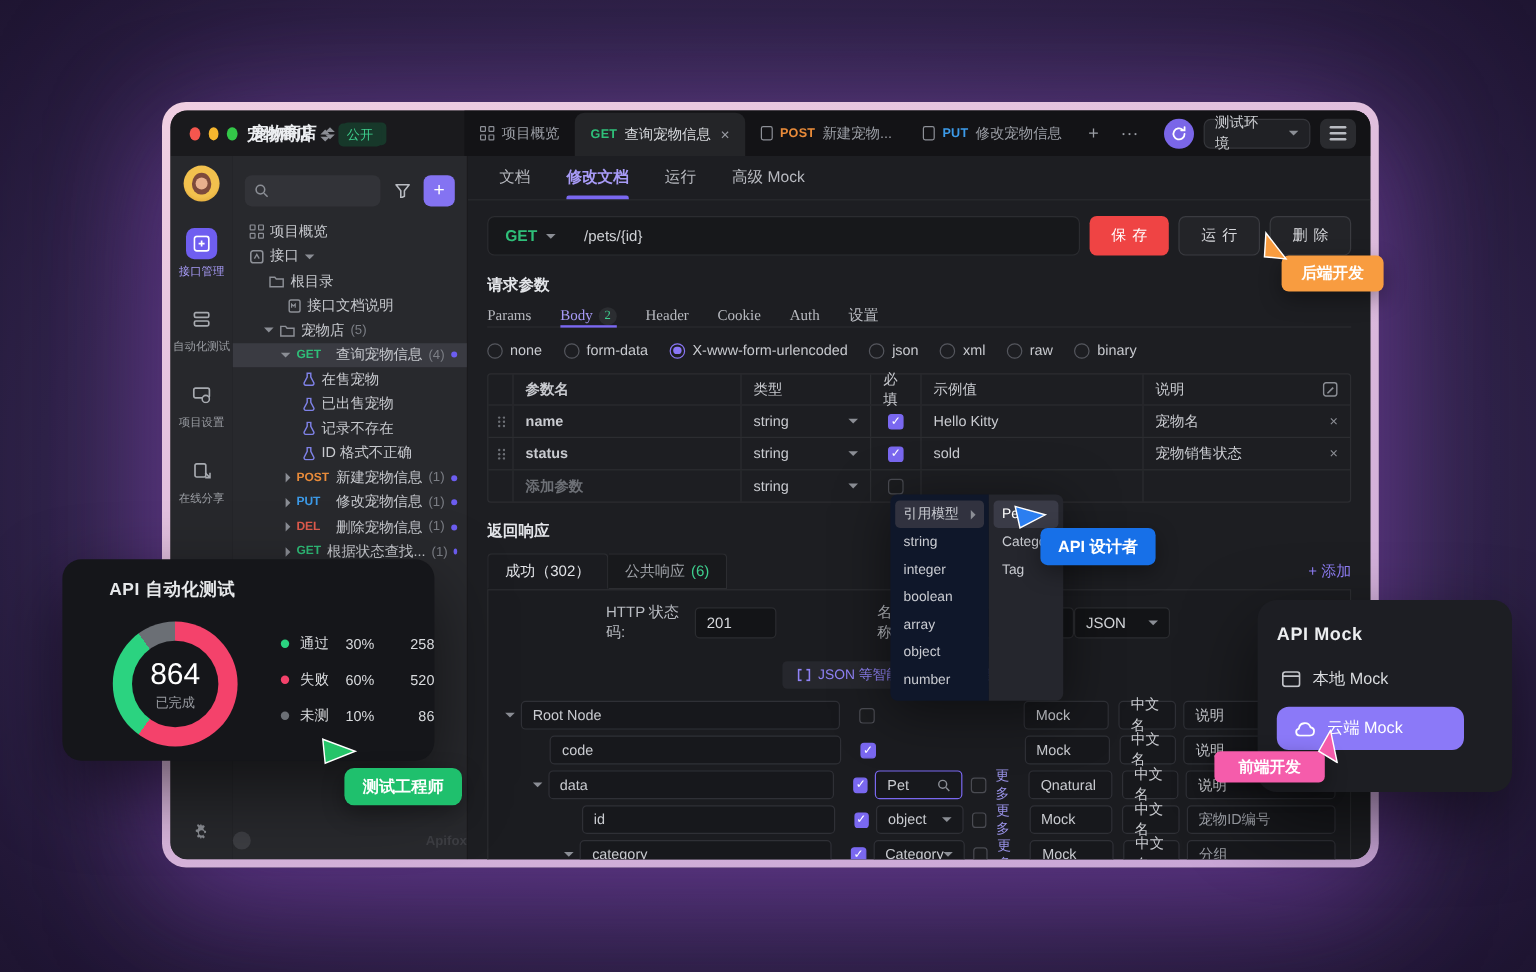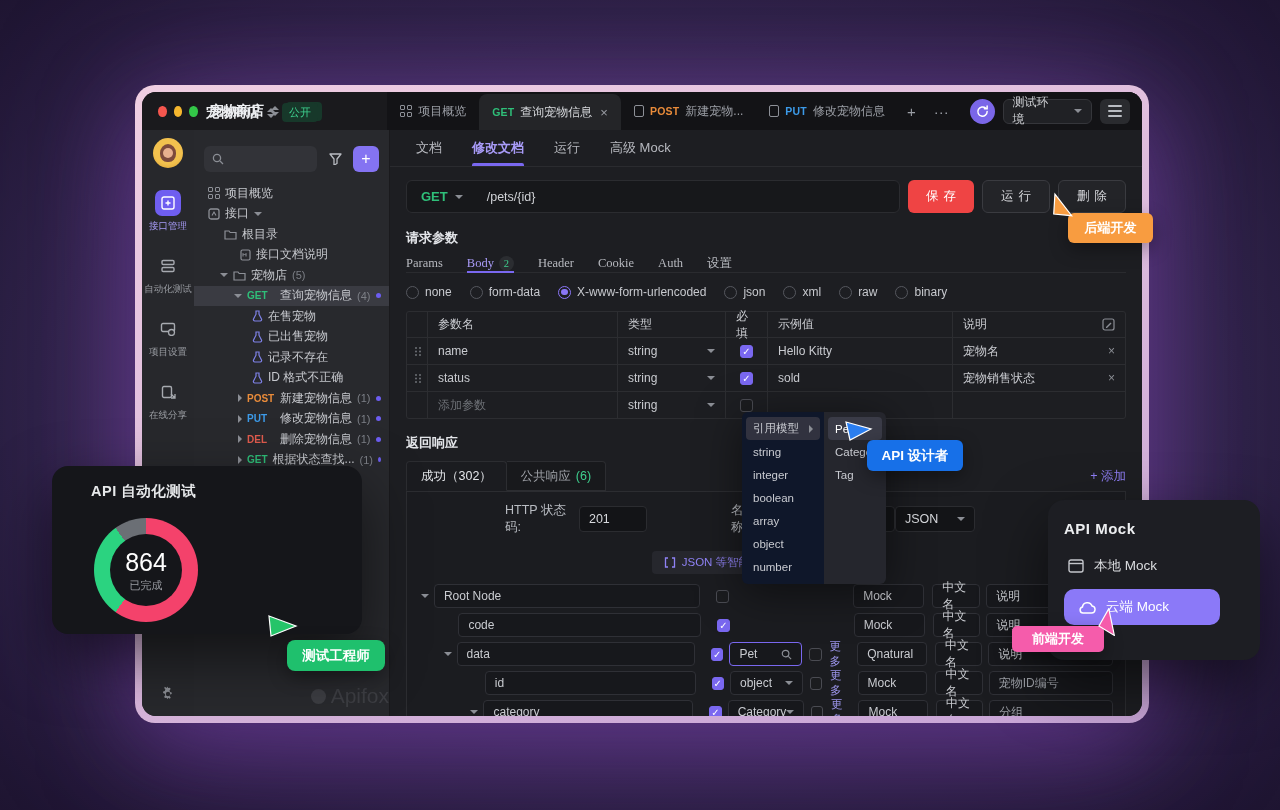--- a/index.html
+++ b/index.html
@@ -78,21 +78,21 @@
   .searchrow { display:flex; align-items:center; gap:6px; padding:7px 10px; }
   .searchbox { flex:1; height:26px; background:#323338; border-radius:6px; display:flex; align-items:center; padding:0 8px; }
   .filterbtn { width:24px; height:24px; display:flex; align-items:center; justify-content:center; }
   .plusbtn { width:26px; height:26px; background:#8473f2; border-radius:6px; color:#fff; font-size:16px; display:flex; align-items:center; justify-content:center; }
   .trows { flex:1; padding-top:4px; }
   .trow { height:20.5px; display:flex; align-items:center; gap:5px; font-size:12px; color:#c6c8cd; padding-right:8px; white-space:nowrap; }
   .trow .cnt { color:#7c7f86; font-size:11px; }
   .trow .dot { width:5px; height:5px; border-radius:50%; background:#6c5df0; margin-left:auto; }
   .trow.sel { background:#3a3b42; }
   .tmtd { font-size:10px; font-weight:bold; width:28px; }
-  .watermark { position:absolute; bottom:8px; left:0; right:0; text-align:center; color:#3c3d42; font-size:21px; font-weight:normal; display:flex; align-items:center; justify-content:flex-end; gap:5px; }
+  .watermark { position:absolute; bottom:8px; left:0; right:0; text-align:center; color:#3c3d42; font-size:11px; font-weight:bold; display:flex; align-items:center; justify-content:space-between; gap:5px; }
   .wmcircle { width:15px; height:15px; border-radius:50%; background:#3c3d42; display:inline-block; }
 
   
   .main { flex:1; background:#1d1e22; display:flex; flex-direction:column; min-width:0; }
   .subtabs { height:37px; display:flex; align-items:center; gap:30px; padding-left:26px; border-bottom:1px solid #2a2b2f; flex:0 0 37px; }
   .stab { color:#b7b9bf; font-size:13px; height:100%; display:flex; align-items:center; position:relative; }
   .stab.active { color:#a89bf7; font-weight:bold; }
   .stab.active::after { content:""; position:absolute; left:0; right:0; bottom:0; height:3px; background:#7a68f0; border-radius:2px 2px 0 0; }
 
   .urlrow { display:flex; gap:8px; margin:13px 16px 0 16px; }
@@ -113,21 +113,21 @@
   .radio { display:flex; align-items:center; gap:6px; color:#c7c9ce; font-size:12px; }
   .rcircle { width:13px; height:13px; border-radius:50%; border:1.4px solid #55575e; }
   .rcircle.on { border-color:#8a76f7; position:relative; }
   .rcircle.on::after { content:""; position:absolute; inset:2.2px; border-radius:50%; background:#8a76f7; }
 
   .ptable { margin:12px 16px 0 16px; border:1px solid #2c2d31; border-radius:3px; font-size:12px; }
   .prow { display:flex; align-items:stretch; height:27px; border-top:1px solid #2c2d31; }
   .prow.h { border-top:none; height:25px; color:#8b8e95; }
   .pcell { display:flex; align-items:center; padding:0 10px; border-left:1px solid #2c2d31; color:#c9cbd0; }
   .pcell:first-child { border-left:none; }
-  .c-drag{width:20px;justify-content:center;padding:0;} .c-name{width:190px;} .c-type{width:108px;justify-content:space-between;}
+  .c-drag{width:20px;justify-content:center;padding:0;} .c-name{width:190px;font-weight:bold;} .c-type{width:108px;justify-content:space-between;}
   .c-req{width:42px;justify-content:center;} .c-ex{width:185px;} .c-desc{flex:1;justify-content:space-between;}
   .ph { color:#6d7076; }
   .cb { width:13px; height:13px; border-radius:3px; border:1.3px solid #4a4b52; background:#1b1c1f; display:flex; align-items:center; justify-content:center; font-size:10px; color:#fff; }
   .cb.on { background:#7a68f0; border-color:#7a68f0; }
   .xdel { color:#8b8e95; }
 
   .rtabs { margin:9px 16px 0 16px; display:flex; align-items:flex-end; height:30px; }
   .rtab { height:30px; display:flex; align-items:center; gap:5px; padding:0 14px; font-size:12.5px; border:1px solid #2c2d31; }
   .rtab.active { background:#1b1c20; color:#e3e5e9; border-bottom-color:#1b1c20; border-radius:4px 4px 0 0; }
   .rtab.idle { background:#18191c; color:#9ea1a7; border-left:none; border-radius:0 4px 0 0; }
@@ -708,20 +708,40 @@
 
   <div class="testcard">
     <div class="tcname">API 自动化测试</div>
     <div class="donutwrap">
       <div class="donut" style="background: conic-gradient(rgb(244, 66, 107) 0%, rgb(244, 66, 107) 60%, rgb(43, 211, 128) 60%, rgb(43, 211, 128) 90%, rgb(107, 111, 117) 90%, rgb(107, 111, 117) 100%);"></div>
       <div class="donuthole">
         <span class="dtotal">864</span>
         <span class="dlabel">已完成</span>
       </div>
     </div>
+    <div class="legend">
+      <div class="lgrow">
+        <span class="lg-dot" style="background: rgb(43, 211, 128);"></span>
+        <span class="lg-l">通过</span>
+        <span class="lg-p">30%</span>
+        <span class="lg-v">258</span>
+      </div>
+      <div class="lgrow">
+        <span class="lg-dot" style="background: rgb(244, 66, 107);"></span>
+        <span class="lg-l">失败</span>
+        <span class="lg-p">60%</span>
+        <span class="lg-v">520</span>
+      </div>
+      <div class="lgrow">
+        <span class="lg-dot" style="background: rgb(107, 111, 117);"></span>
+        <span class="lg-l">未测</span>
+        <span class="lg-p">10%</span>
+        <span class="lg-v">86</span>
+      </div>
+    </div>
   </div>
 
   <div class="mockcard">
     <div class="mcname">API Mock</div>
     <div class="mlocal">
       <svg width="16" height="14" viewBox="0 0 16 14">
           <rect x="1" y="1" width="14" height="12" rx="2" fill="none" stroke="#c4c6cb" stroke-width="1.4"></rect>
           <path d="M1 4.5h14" stroke="#c4c6cb" stroke-width="1.4"></path>
         </svg>
       <span>本地 Mock</span>

